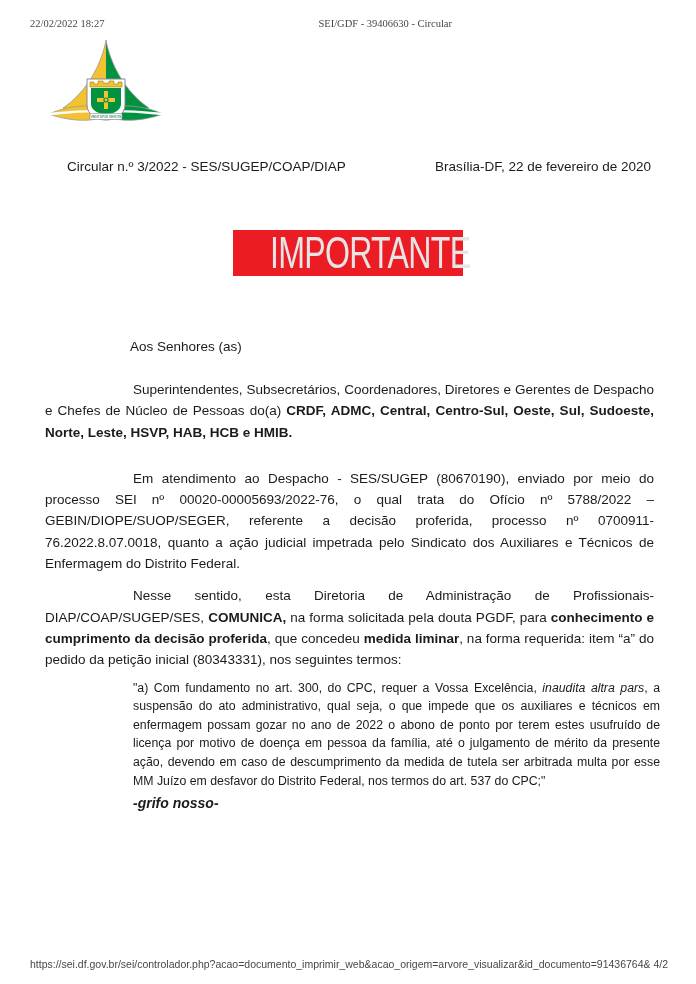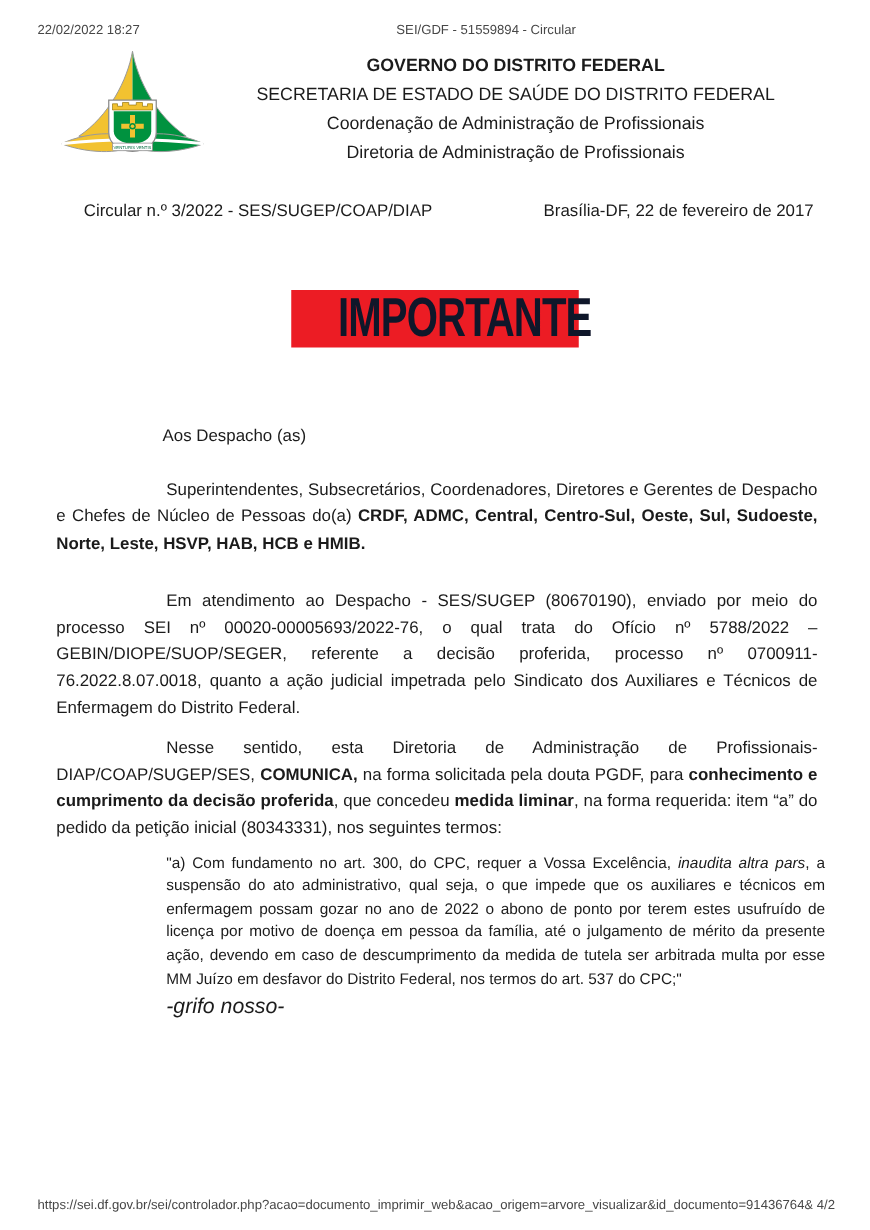--- a/index.html
+++ b/index.html
@@ -8,21 +8,21 @@
     width:696px;height:984px;
     background:#fff;
     font-family:"Liberation Sans", sans-serif;
     color:#1b1b1b;
     overflow:hidden;
   }
   
   .print-header{
     display:flex;align-items:flex-start;
     padding:18px 30px 0 30px;
-    font-size:10.5px;color:#474747;
+    font-size:10.5px;color:#474747;font-family:Liberation Serif, serif;
   }
   .ph-left{white-space:nowrap;}
   .ph-center{flex:1;text-align:center;}
   .print-footer{
     position:absolute;left:30px;right:28px;bottom:14px;
     display:flex;justify-content:space-between;align-items:baseline;
     font-size:10.5px;color:#474747;
   }
   .pf-url{max-width:620px;overflow:hidden;white-space:nowrap;}
   
@@ -41,53 +41,53 @@
   .banner-black{
     font-size:47px;font-weight:700;line-height:44px;color:#111;
     letter-spacing:-1px;
   }
   .banner-black .squeeze,.banner-red .squeeze{
     display:inline-block;transform:scaleX(0.73);transform-origin:center;
     white-space:nowrap;
   }
   .banner-red{
     margin:3px auto 0 auto;width:230px;height:46px;
-    color:#0f172a;font-size:44px;font-weight:700;line-height:46px;
+    color:#e5e5e5;font-size:44px;font-weight:400;line-height:46px;
     letter-spacing:-1px;
   }
   
   .salutation{margin:63px 45px 0 130px;font-size:13.5px;}
   .para{
     margin:25px 42px 0 45px;
     font-size:13.5px;line-height:21.3px;
     text-align:justify;
   }
   .para.first-indent{text-indent:88px;}
   .subject{
     margin:32px 104px 0 170px;
     font-size:13.5px;line-height:21.3px;text-align:justify;
   }
   .quote{
     margin:8px 36px 0 133px;
     font-size:12.3px;line-height:18.6px;text-align:justify;
   }
   .quote-note{
     margin:4px 36px 0 133px;
-    font-size:17px;line-height:18px;
+    font-size:14px;line-height:18px;font-weight:bold;
   }
   .para.tight{margin-top:11px;}
 </style>
 </head>
 <body>
 
 <div class="page">
 
   <div class="print-header">
     <span class="ph-left">22/02/2022 18:27</span>
-    <span class="ph-center">SEI/GDF - 51559894 - Circular</span>
+    <span class="ph-center">SEI/GDF - 39406630 - Circular</span>
   </div>
 
   <div class="letterhead">
     <div class="logo-wrap">
       <svg width="122" height="90" viewBox="0 0 122 90">
 
         <path d="M61,1 C57,24 42,53 18,69 L61,74 Z" fill="#F2C230"></path>
         <path d="M61,1 C65,24 80,53 104,69 L61,74 Z" fill="#00923F"></path>
         <path d="M61,1 C57,24 42,53 18,69 L61,74 L104,69 C80,53 65,24 61,1 Z" fill="none" stroke="#9a9a9a" stroke-width="0.8"></path>
 
@@ -103,40 +103,34 @@
 
         <rect x="59" y="52" width="4" height="18" fill="#F2C230"></rect>
         <rect x="52" y="59" width="18" height="4" fill="#F2C230"></rect>
         <circle cx="61" cy="61" r="2.6" fill="#00923F"></circle>
         <circle cx="61" cy="61" r="1.4" fill="#F2C230"></circle>
 
         <rect x="45" y="74.5" width="32" height="6" rx="1" fill="#ffffff" stroke="#8a8a8a" stroke-width="0.6"></rect>
         <text x="61" y="79" text-anchor="middle" font-size="3.4" fill="#006B3F" font-family="Liberation Sans, sans-serif">VENTURIS VENTIS</text>
       </svg>
     </div>
-    <div class="letterhead-text">
-      <div class="lh-line bold">GOVERNO DO DISTRITO FEDERAL</div>
-      <div class="lh-line">SECRETARIA DE ESTADO DE SAÚDE DO DISTRITO FEDERAL</div>
-      <div class="lh-line">Coordenação de Administração de Profissionais</div>
-      <div class="lh-line">Diretoria de Administração de Profissionais</div>
-    </div>
   </div>
 
   <div class="ref-row">
     <span>Circular n.º 3/2022 - SES/SUGEP/COAP/DIAP</span>
-    <span>Brasília-DF, 22 de fevereiro de 2017</span>
+    <span>Brasília-DF, 22 de fevereiro de 2020</span>
   </div>
 
   <div class="banner">
     <div class="banner-red" id="banner-red" style="background: rgb(236, 28, 36);">
       <span class="squeeze">IMPORTANTE</span>
     </div>
   </div>
 
-  <div class="salutation">Aos Despacho (as)</div>
+  <div class="salutation">Aos Senhores (as)</div>
 
   <p class="para first-indent"><span>Superintendentes, Subsecretários, Coordenadores, Diretores e Gerentes de Despacho e Chefes de Núcleo de Pessoas do(a) </span><span style="font-weight: 700;">CRDF, ADMC, Central, Centro-Sul, Oeste, Sul, Sudoeste, Norte, Leste, HSVP, HAB, HCB e HMIB.</span></p>
 
 
   <p class="para first-indent"><span>Em atendimento ao Despacho - SES/SUGEP (80670190), enviado por meio do processo SEI nº 00020-00005693/2022-76, o qual trata do Ofício nº 5788/2022 – GEBIN/DIOPE/SUOP/SEGER, referente a decisão proferida, processo nº 0700911-76.2022.8.07.0018, quanto a ação judicial impetrada pelo Sindicato dos Auxiliares e Técnicos de Enfermagem do Distrito Federal.</span></p>
 
   <p class="para first-indent tight"><span>Nesse sentido, esta Diretoria de Administração de Profissionais-DIAP/COAP/SUGEP/SES, </span><span style="font-weight: 700;">COMUNICA,</span><span> na forma solicitada pela douta PGDF, para </span><span style="font-weight: 700;">conhecimento e cumprimento da decisão proferida</span><span>, que concedeu </span><span style="font-weight: 700;">medida liminar</span><span>, na forma requerida: item “a” do pedido da petição inicial (80343331), nos seguintes termos:</span></p>
 
   <p class="quote"><span>"a) Com fundamento no art. 300, do CPC, requer a Vossa Excelência, </span><span style="font-style: italic;">inaudita altra pars</span><span>, a suspensão do ato administrativo, qual seja, o que impede que os auxiliares e técnicos em enfermagem possam gozar no ano de 2022 o abono de ponto por terem estes usufruído de licença por motivo de doença em pessoa da família, até o julgamento de mérito da presente ação, devendo em caso de descumprimento da medida de tutela ser arbitrada multa por esse MM Juízo em desfavor do Distrito Federal, nos termos do art. 537 do CPC;"</span></p>
 

